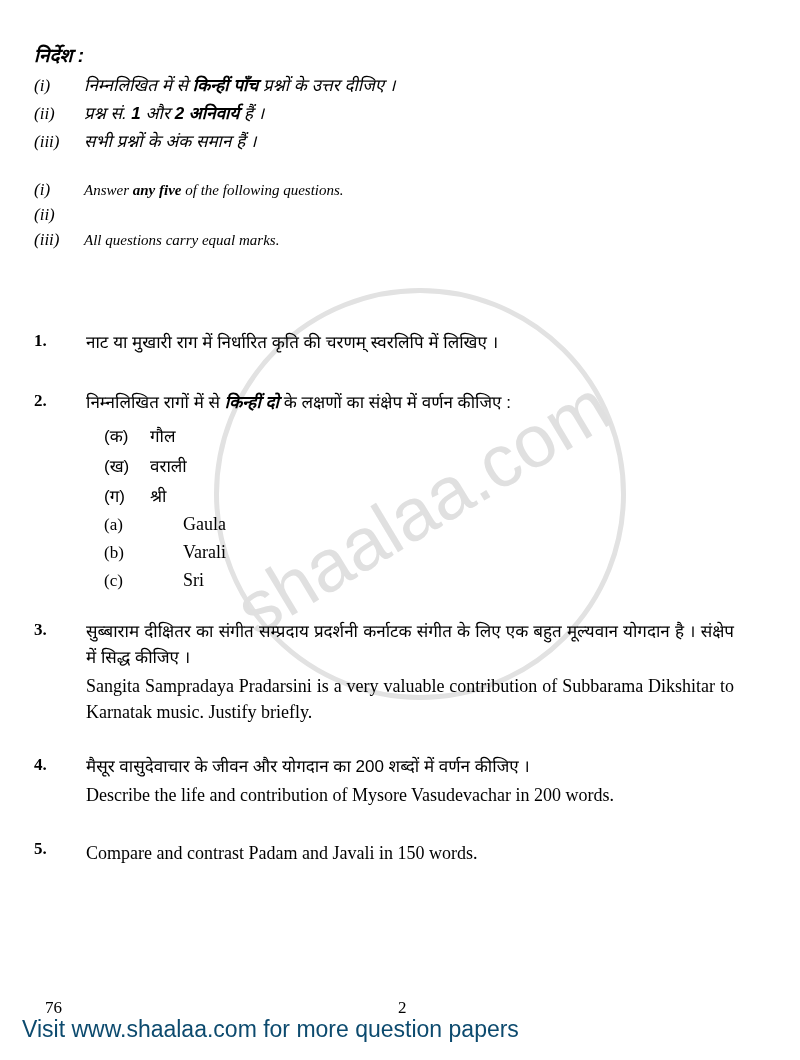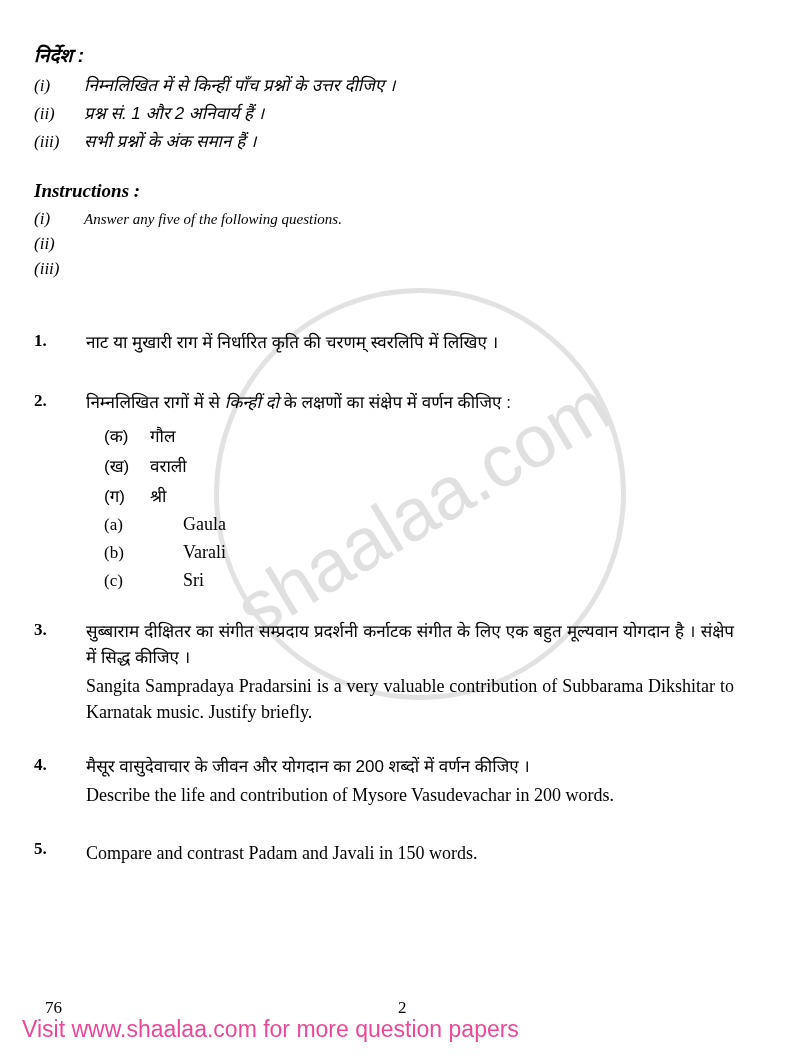--- a/index.html
+++ b/index.html
@@ -97,21 +97,21 @@
   .instr-text {
     font-style: italic;
     font-size: 15px;
     line-height: 1.35;
   }
   .instr-text.hi {
     font-family: "Liberation Sans", "DejaVu Sans", sans-serif;
     font-size: 17px;
     font-style: italic;
   }
-  .bi { font-weight: normal; font-style: italic; }
+  .bi { font-weight: bold; font-style: italic; }
 
   
   #questions {
     position: absolute;
     left: 34px;
     top: 330px;
     width: 700px;
   }
   .qblock {
     display: flex;
@@ -181,21 +181,21 @@
     top: 998px;
     font-size: 17px;
     z-index: 2;
   }
   #footer-banner {
     position: absolute;
     left: 22px;
     top: 1016px;
     font-family: "Liberation Sans", "DejaVu Sans", sans-serif;
     font-size: 23px;
-    color: #ec4899;
+    color: #0c4a6e;
     z-index: 3;
     white-space: nowrap;
   }
 </style>
 </head>
 <body>
 
 <div id="page">
 
   <div id="watermark-layer">
@@ -217,31 +217,31 @@
             <div class="instr-text hi">प्रश्न सं. <span class="bi">1</span> और <span class="bi">2 अनिवार्य</span> हैं ।</div>
           </div>
           <div class="instr-row">
             <div class="instr-num">(iii)</div>
             <div class="instr-text hi">सभी प्रश्नों के अंक समान हैं ।</div>
           </div>
         </div>
     </div>
 
     <div id="instructions-en">
-      <div class="instr-title">Instructions :</div>
       <div class="instr-rows">
           <div class="instr-row">
             <div class="instr-num">(i)</div>
             <div class="instr-text">Answer <span class="bi">any five</span> of the following questions.</div>
           </div>
           <div class="instr-row">
             <div class="instr-num">(ii)</div>
           </div>
           <div class="instr-row">
             <div class="instr-num">(iii)</div>
+            <div class="instr-text">All questions carry equal marks.</div>
           </div>
         </div>
     </div>
 
     <div id="questions">
         <div class="qblock" style="margin-bottom: 34px;">
           <div class="qnum">1.</div>
           <div class="qbody">
             <div class="q-hi">नाट या मुखारी राग में निर्धारित कृति की चरणम् स्वरलिपि में लिखिए ।</div>
           </div>

